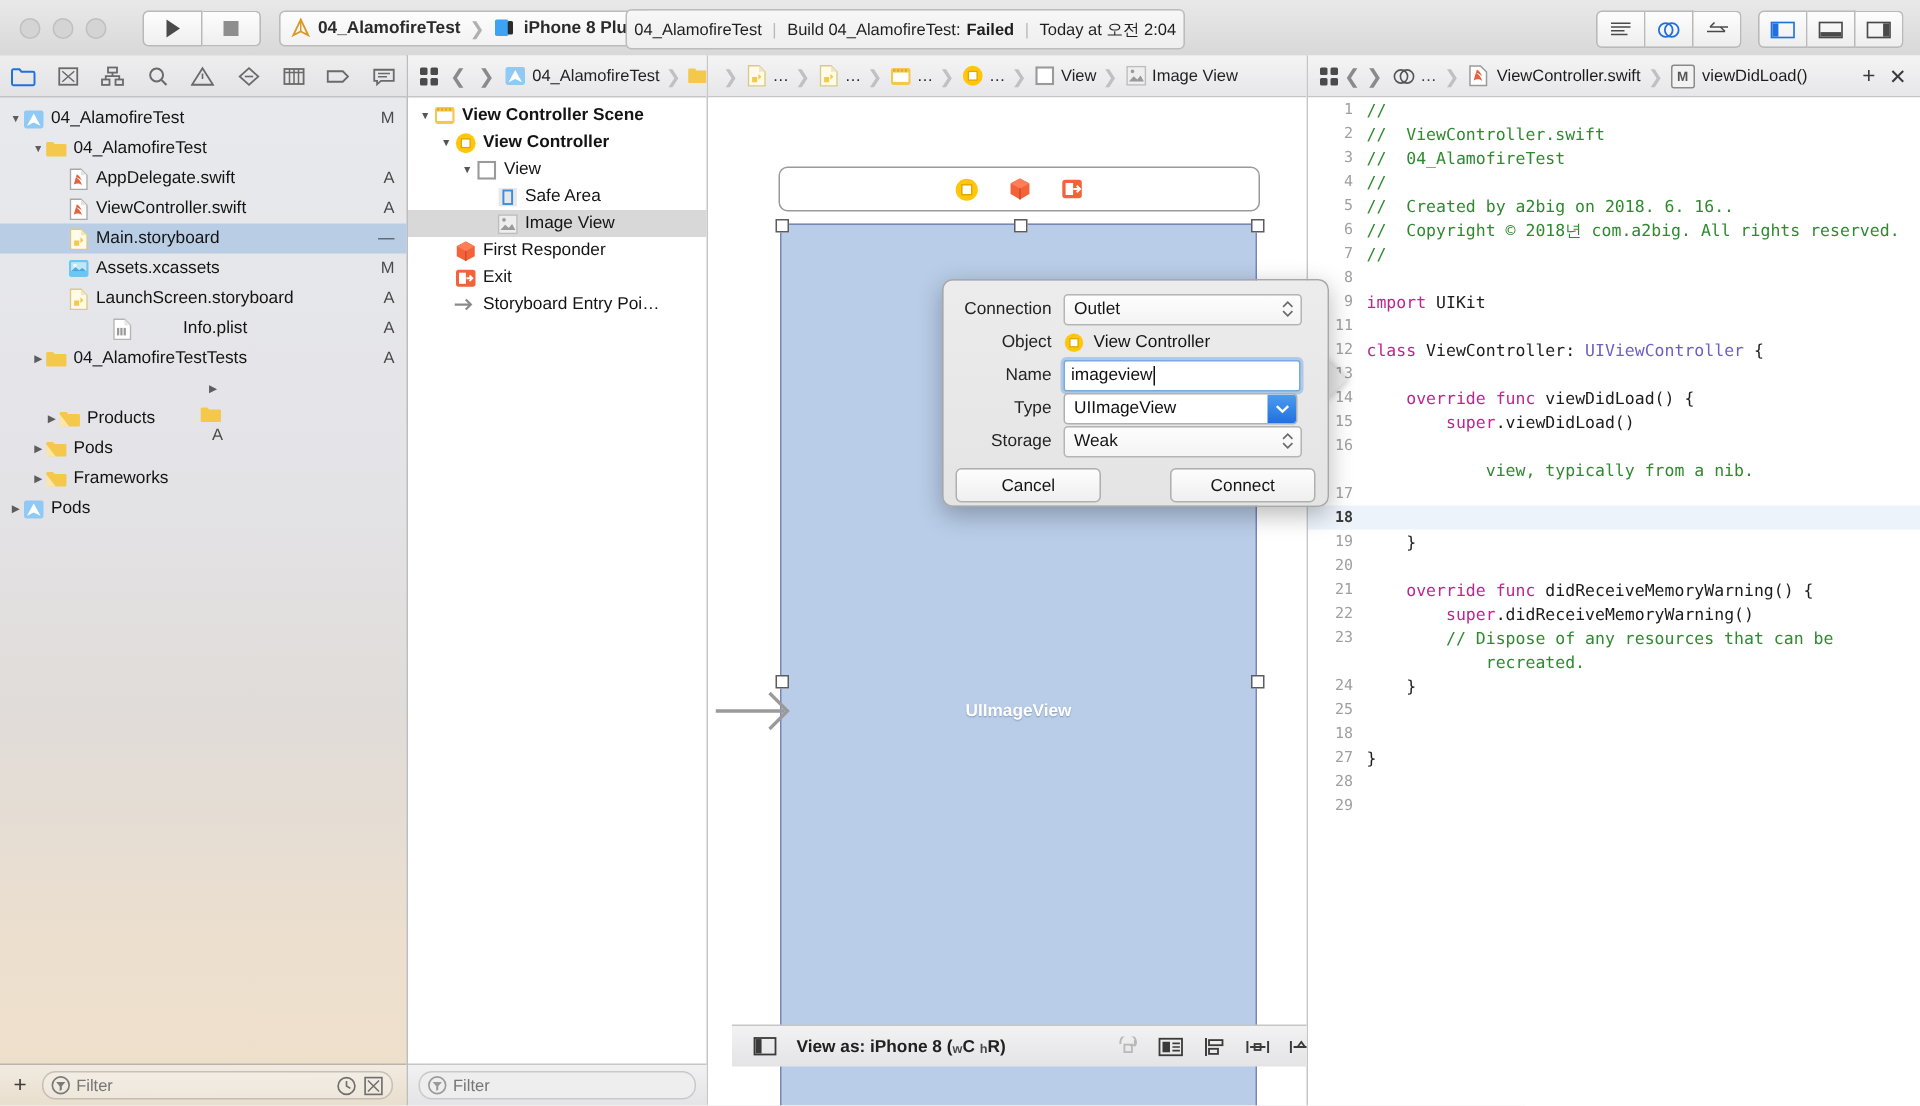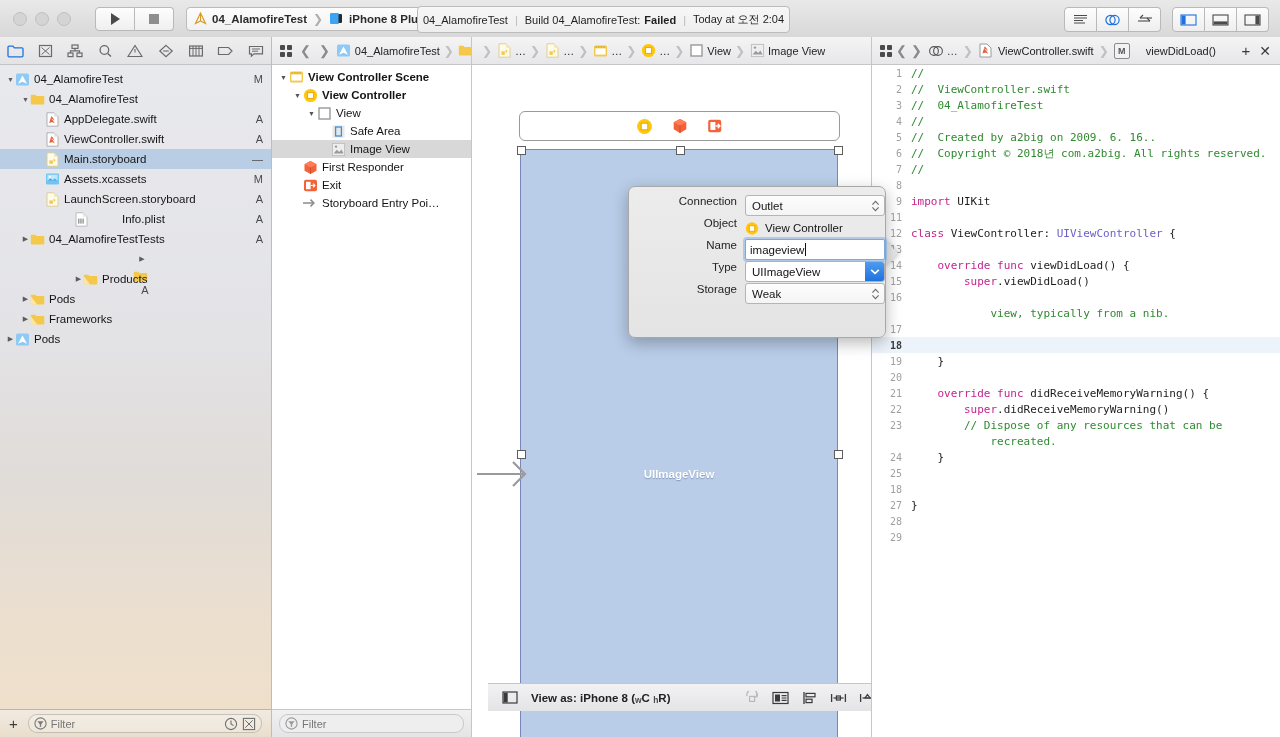--- a/index.html
+++ b/index.html
@@ -219,21 +219,21 @@
     border:1px solid #a8a8a8;border-radius:7px;
     box-shadow:0 5px 16px rgba(0,0,0,.28);
     z-index:60;
   }
   .pop-tail{
     position:absolute;left:882px;top:238px;width:0;height:0;z-index:59;
     border-top:15px solid transparent;border-bottom:15px solid transparent;
     border-left:16px solid #e8e8e8;
     filter:drop-shadow(2px 0 2px rgba(0,0,0,.18));
   }
-  .prow{display:flex;height:22px;margin-top:0;margin-left:36px;}
+  .prow{display:flex;align-items:center;height:22px;margin-top:0;}
   .plab{width:72px;text-align:right;font-size:11.5px;color:#242424;flex:none;padding-right:8px;}
   .pfield{
     width:148px;height:19px;background:linear-gradient(180deg,#fdfdfd,#f4f4f4);
     border:1px solid #b5b5b5;border-radius:3px;
     display:flex;align-items:center;padding:0 3px 0 6px;font-size:11.5px;color:#151515;
   }
   .stepper{margin-left:auto;width:12px;height:15px;display:flex;align-items:center;justify-content:center;flex:none;}
   .pobj{display:flex;align-items:center;font-size:11.5px;color:#151515;}
   .pname{
     width:148px;height:19px;background:#fff;border:1px solid #7aa9dd;border-radius:2px;
@@ -531,21 +531,21 @@
         <div class="row" style="padding-left: 21px; flex-direction: column;">
           <span class="disc">▶</span>
           <span class="fi">
             <svg width="15" height="13" viewBox="0 0 15 13">
               <path d="M.8 2.6a.9.9 0 01.9-.9h3.6l1.1 1.3h7a.9.9 0 01.9.9v6.6a.9.9 0 01-.9.9H1.7a.9.9 0 01-.9-.9z" fill="#f3c84b"></path>
             </svg>
           </span>
           <span class="rlabel">04_AlamofireTestUITests</span>
           <span class="rstatus">A</span>
         </div>
-        <div class="row" style="padding-left: 30px; margin-left: 44px;">
+        <div class="row" style="padding-left: 30px;">
           <span class="disc">▶</span>
           <span class="fi">
             <svg width="15" height="13" viewBox="0 0 15 13">
               <path d="M.8 2.6a.9.9 0 01.9-.9h3.6l1.1 1.3h7a.9.9 0 01.9.9v6.6a.9.9 0 01-.9.9H1.7a.9.9 0 01-.9-.9z" fill="#f3c84b"></path>
               <path d="M.8 11.4V3.2l6.4 8.2z" fill="#ffffff" opacity=".55"></path>
             </svg>
           </span>
           <span class="rlabel">Products</span>
           <span class="rstatus"></span>
         </div>
@@ -940,21 +940,21 @@
       <span class="jb-sep" style="margin:0 5px;">❯</span>
       <span class="jb-ico">
         <svg width="13" height="15" viewBox="0 0 13 15">
             <path d="M1 1h7l4 4v9H1z" fill="#fff" stroke="#9a9a9a" stroke-width="1"></path>
             <path d="M3.4 10.6c2-1 4.2-1.2 5.8.6-.6-2.6-2.4-4.6-4.6-6 1.6.6 3.2 1.4 4.4 2.6-.6-1.8-1.8-3.4-3.4-4.4" fill="#e8603c"></path>
           </svg>
       </span>
       <span style="margin-left:4px;font-size:11px;">ViewController.swift</span>
       <span class="jb-sep" style="margin:0 5px;">❯</span>
       <span style="width:14px;height:14px;border:1px solid #8a8a8a;border-radius:2px;display:flex;align-items:center;justify-content:center;font-size:9px;font-weight:bold;color:#555;background:#f2f2f2;">M</span>
-      <span style="margin-left:16px;font-size:11px;">viewDidLoad()</span>
+      <span style="margin-left:5px;font-size:11px;">viewDidLoad()</span>
       <span style="margin-left:auto;display:flex;align-items:center;gap:9px;padding-right:9px;">
         <span style="font-size:15px;color:#3a3a3a;line-height:1;">+</span>
         <span style="font-size:14px;color:#3a3a3a;line-height:1;">✕</span>
       </span>
     </div>
 
     <div class="code-area">
       <div class="code-lines" id="code-lines">
           <div class="cline">
             <span class="gut">1</span>
@@ -967,21 +967,21 @@
           <div class="cline">
             <span class="gut">3</span>
             <span class="ctxt"><span class="cm">//  04_AlamofireTest</span></span>
           </div>
           <div class="cline">
             <span class="gut">4</span>
             <span class="ctxt"><span class="cm">//</span></span>
           </div>
           <div class="cline">
             <span class="gut">5</span>
-            <span class="ctxt"><span class="cm">//  Created by a2big on 2009. 6. 16..</span></span>
+            <span class="ctxt"><span class="cm">//  Created by a2big on 2018. 6. 16..</span></span>
           </div>
           <div class="cline">
             <span class="gut">6</span>
             <span class="ctxt"><span class="cm">//  Copyright © 2018년 com.a2big. All rights reserved.</span></span>
           </div>
           <div class="cline">
             <span class="gut">7</span>
             <span class="ctxt"><span class="cm">//</span></span>
           </div>
           <div class="cline">
@@ -1130,15 +1130,19 @@
             <span>Weak</span>
             <span class="stepper">
               <svg width="9" height="14" viewBox="0 0 9 14">
                 <path d="M1.4 5.6L4.5 2.4l3.1 3.2" fill="none" stroke="#6a6a6a" stroke-width="1.1"></path>
                 <path d="M1.4 8.4l3.1 3.2 3.1-3.2" fill="none" stroke="#6a6a6a" stroke-width="1.1"></path>
               </svg>
             </span>
           </span>
         </div>
       </div>
+    <div class="pbtns">
+      <div class="pbtn">Cancel</div>
+      <div class="pbtn right">Connect</div>
+    </div>
   </div>
 
 </div>
 
 </body></html>

